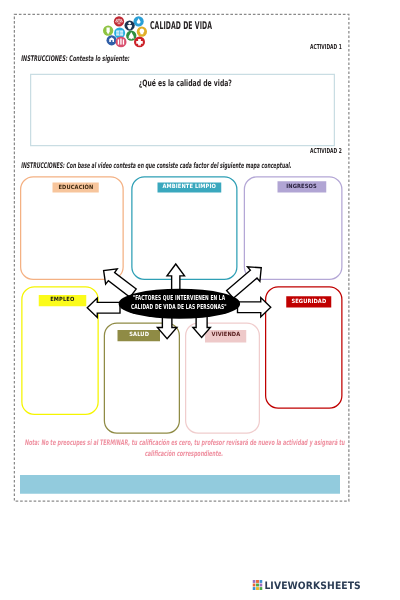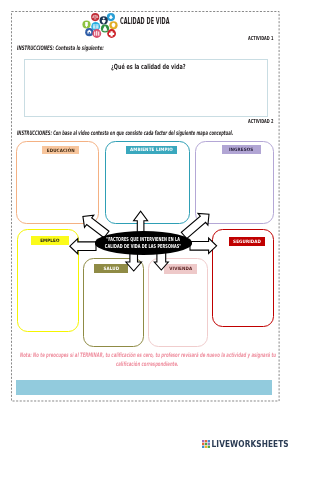--- a/index.html
+++ b/index.html
@@ -49,21 +49,21 @@
   .ellipse{position:absolute;left:94.7px;top:231.4px;width:97.3px;height:23.2px;border-radius:50%;
     background:#000;color:#fff;display:flex;flex-direction:column;align-items:center;
     justify-content:center;font-size:5.4px;font-weight:bold;letter-spacing:0.1px;line-height:6.5px;
     font-family:"DejaVu Sans Condensed","Liberation Sans",sans-serif;white-space:nowrap;}
   .ellipse span{display:block;transform:scaleX(0.72);}
   .bluebar{position:absolute;left:16px;top:380.2px;width:256.3px;height:14.9px;background:#92cbdd;}
   .note{position:absolute;left:19.6px;top:351.4px;width:364px;text-align:center;font-size:6.1px;white-space:nowrap;
     font-weight:bold;font-style:italic;color:#ef90a0;line-height:8.3px;
     font-family:"DejaVu Sans Condensed","Liberation Sans",sans-serif;
     transform:scaleX(0.699);transform-origin:0 0;}
-  .lwwrap{position:absolute;left:202px;top:440px;display:flex;align-items:center;}
+  .lwwrap{position:absolute;left:202px;top:464px;display:flex;align-items:center;}
   .lwicon{display:block;margin-right:1.5px;}
   .lwtext{font-size:8.2px;font-weight:bold;color:#2b3c54;letter-spacing:0.1px;
     font-family:"DejaVu Sans Condensed","Liberation Sans",sans-serif;line-height:8px;}
 </style>
 </head>
 <body>
 
 <div class="page">
   <div class="sheet">
       <svg width="268.6" height="390.5" viewBox="0 0 268.6 390.5">

